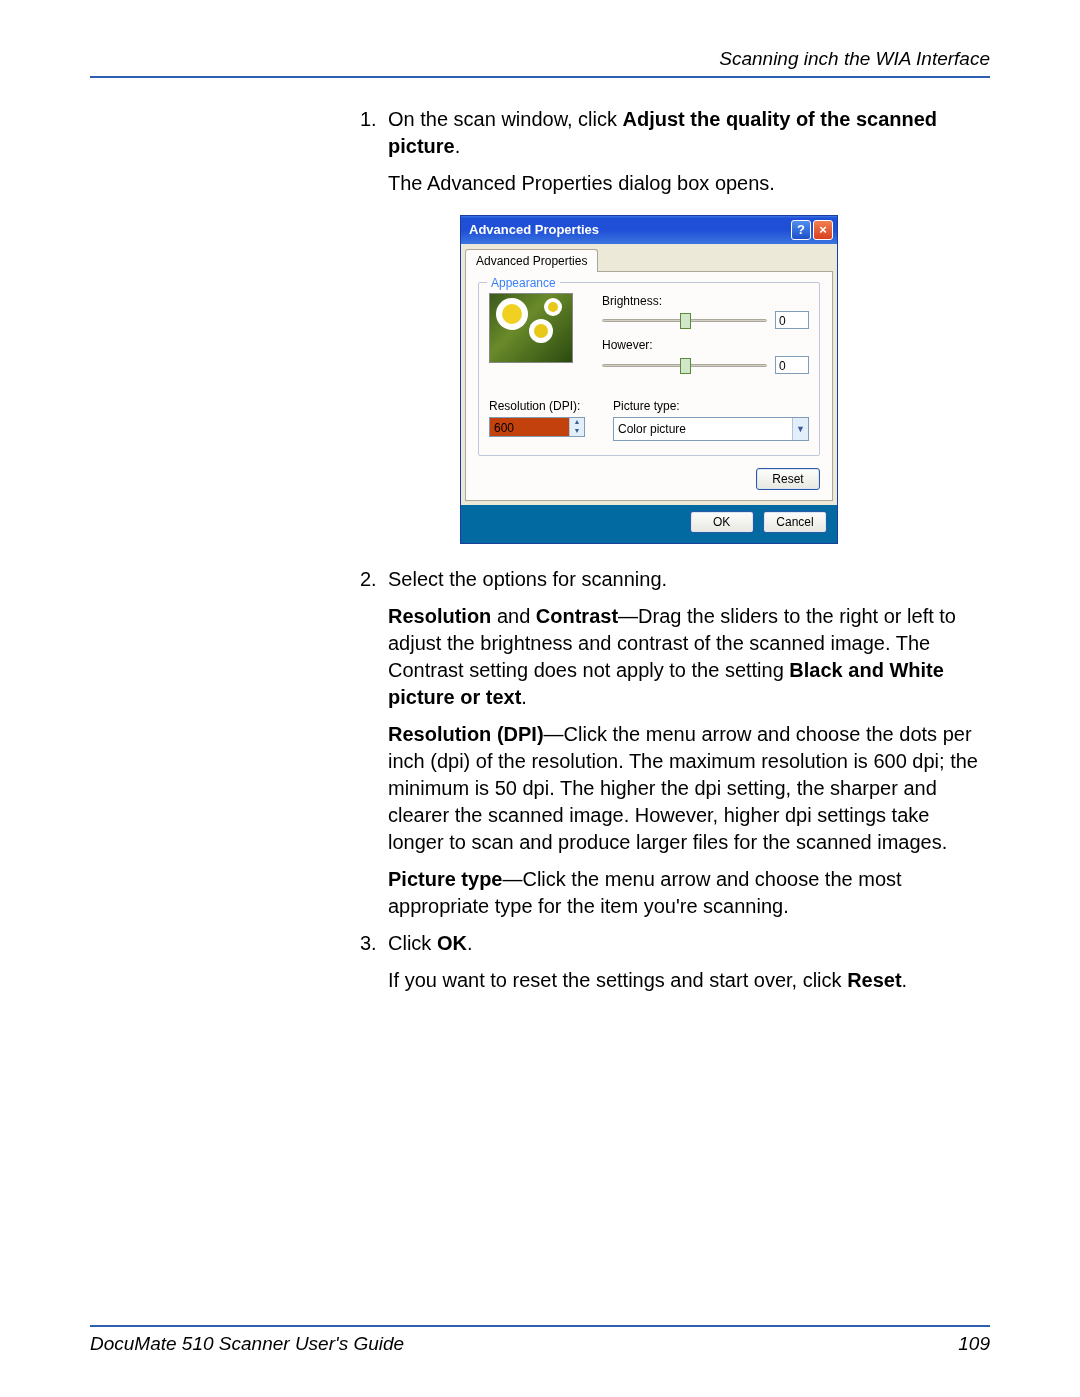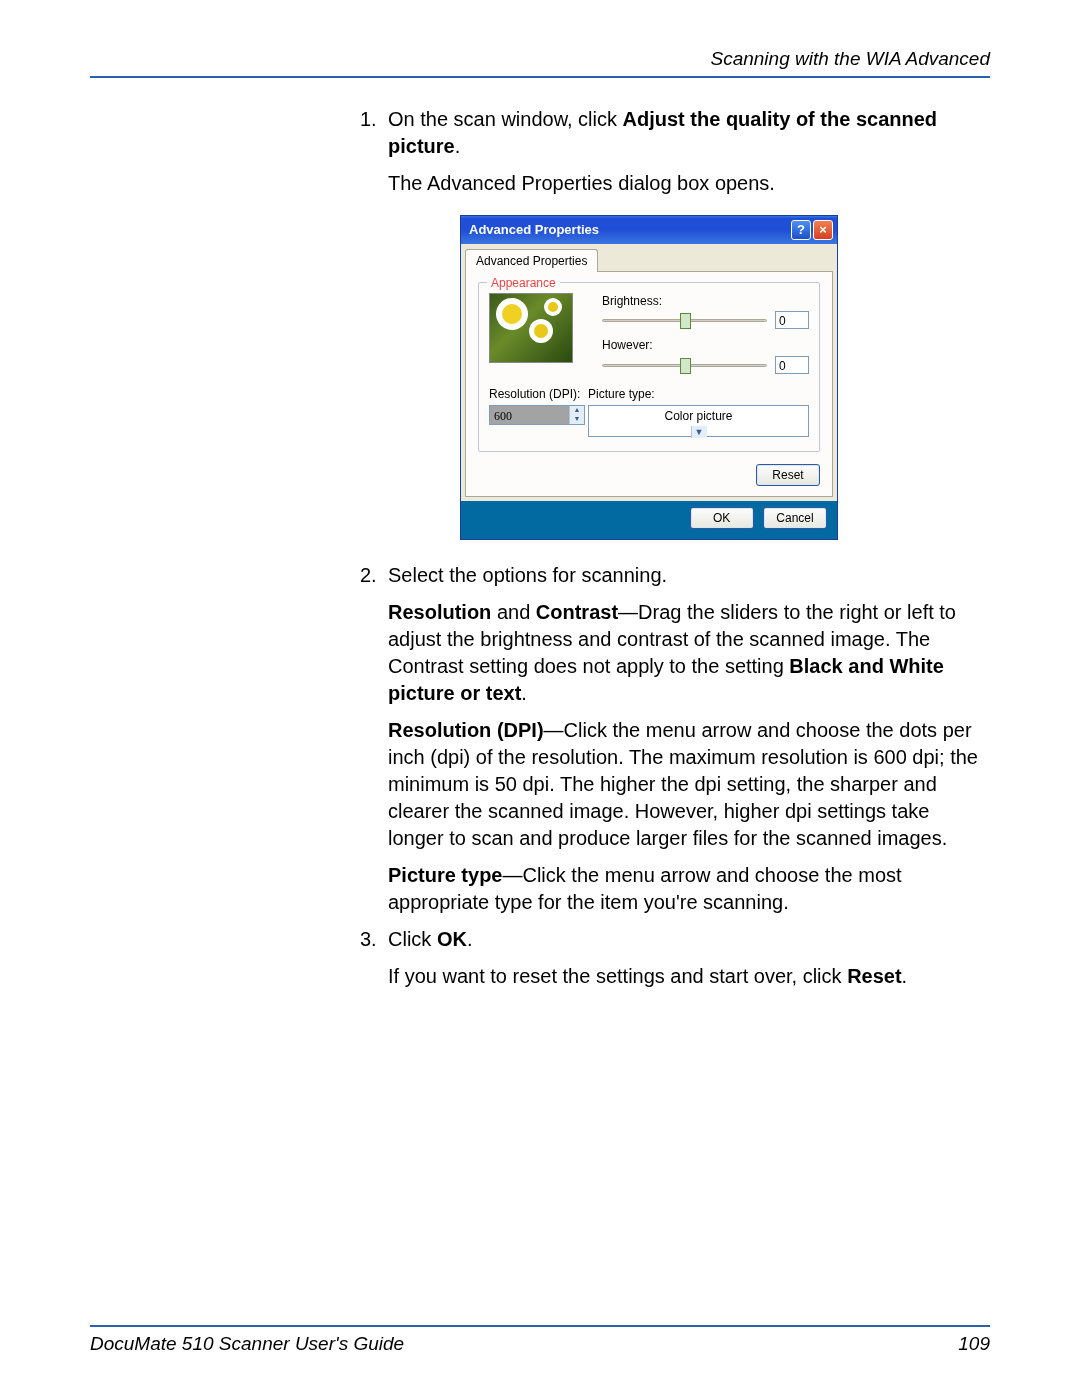--- a/index.html
+++ b/index.html
@@ -103,21 +103,21 @@
     border-radius: 2px;
     padding: 10px 10px 14px 10px;
     position: relative;
     margin-bottom: 12px;
   }
   .legend {
     position: absolute;
     top: -8px; left: 8px;
     background: #fdfcfa;
     padding: 0 4px;
-    color: #ef4444;
+    color: #3b82f6;
     font-size: 12px;
   }
   .appearance-row {
     display: flex;
     gap: 29px;
   }
   .preview-img {
     width: 84px; height: 70px;
     border: 1px solid #888;
     background: linear-gradient(135deg,#3a5a1a 0%, #6a8a2a 40%, #2a4a10 100%);
@@ -146,34 +146,34 @@
   }
   .num-box {
     width: 34px; height: 18px;
     border: 1px solid #7f9db9;
     background: #fff;
     font-size: 12px;
     padding: 1px 3px;
     text-align: left;
   }
   .bottom-controls {
-    display:flex; gap: 3px; margin-top: 4px;
+    display:flex; gap: 28px; margin-top: 16px;
   }
   .ctrl-col { display:flex; flex-direction:column; }
   .ctrl-col.c1 { width: 96px; }
   .ctrl-col.c2 { flex:1; }
   .ctrl-label { font-size: 12px; margin-bottom: 3px; }
   .spin-wrap {
     display:flex; align-items:stretch; border:1px solid #7f9db9; background:#fff; height:20px;
   }
-  .spin-input { flex:1; border:none; font-size:12px; padding:2px 4px; background:#a3a3a3;font-family:Liberation Serif, serif; }
+  .spin-input { flex:1; border:none; font-size:12px; padding:2px 4px; background:#c2410c; }
   .spin-btns { width:15px; display:flex; flex-direction:column; border-left:1px solid #b0c4de;}
   .spin-btn { flex:1; background:#e3eefb; font-size:7px; line-height:8px; text-align:center; color:#3a5a9a;}
   .combo {
-    display:flex; align-items:center; border:1px solid #7f9db9; background:#fff; height:32px;flex-direction:column;
+    display:flex; align-items:center; border:1px solid #7f9db9; background:#fff; height:24px;
   }
   .combo-text { flex:1; font-size:12px; padding:2px 4px; }
   .combo-arrow {
     width:16px; height:100%; background:#e3eefb; border-left:1px solid #b0c4de;
     display:flex;align-items:center;justify-content:center;color:#3a5a9a;font-size:9px;
   }
   .reset-row { text-align:right; margin-top: 6px;}
   .xp-btn {
     display:inline-block;
     min-width: 64px;
@@ -205,21 +205,21 @@
     display:flex; justify-content:space-between;
     font-style: italic;
     font-size: 19px;
     gap: 16px;
   }
 </style>
 </head>
 <body>
 
 <div class="page">
-  <div class="header-right">Scanning with the WIA Advanced</div>
+  <div class="header-right">Scanning inch the WIA Interface</div>
   <hr class="hr">
 
   <div class="content">
 
     <div class="step">
       <div class="step-num">1.</div>
       <div class="step-body">
         <span>On the scan window, click </span><span class="bold">Adjust the quality of the scanned picture</span><span>.</span>
       </div>
     </div>

